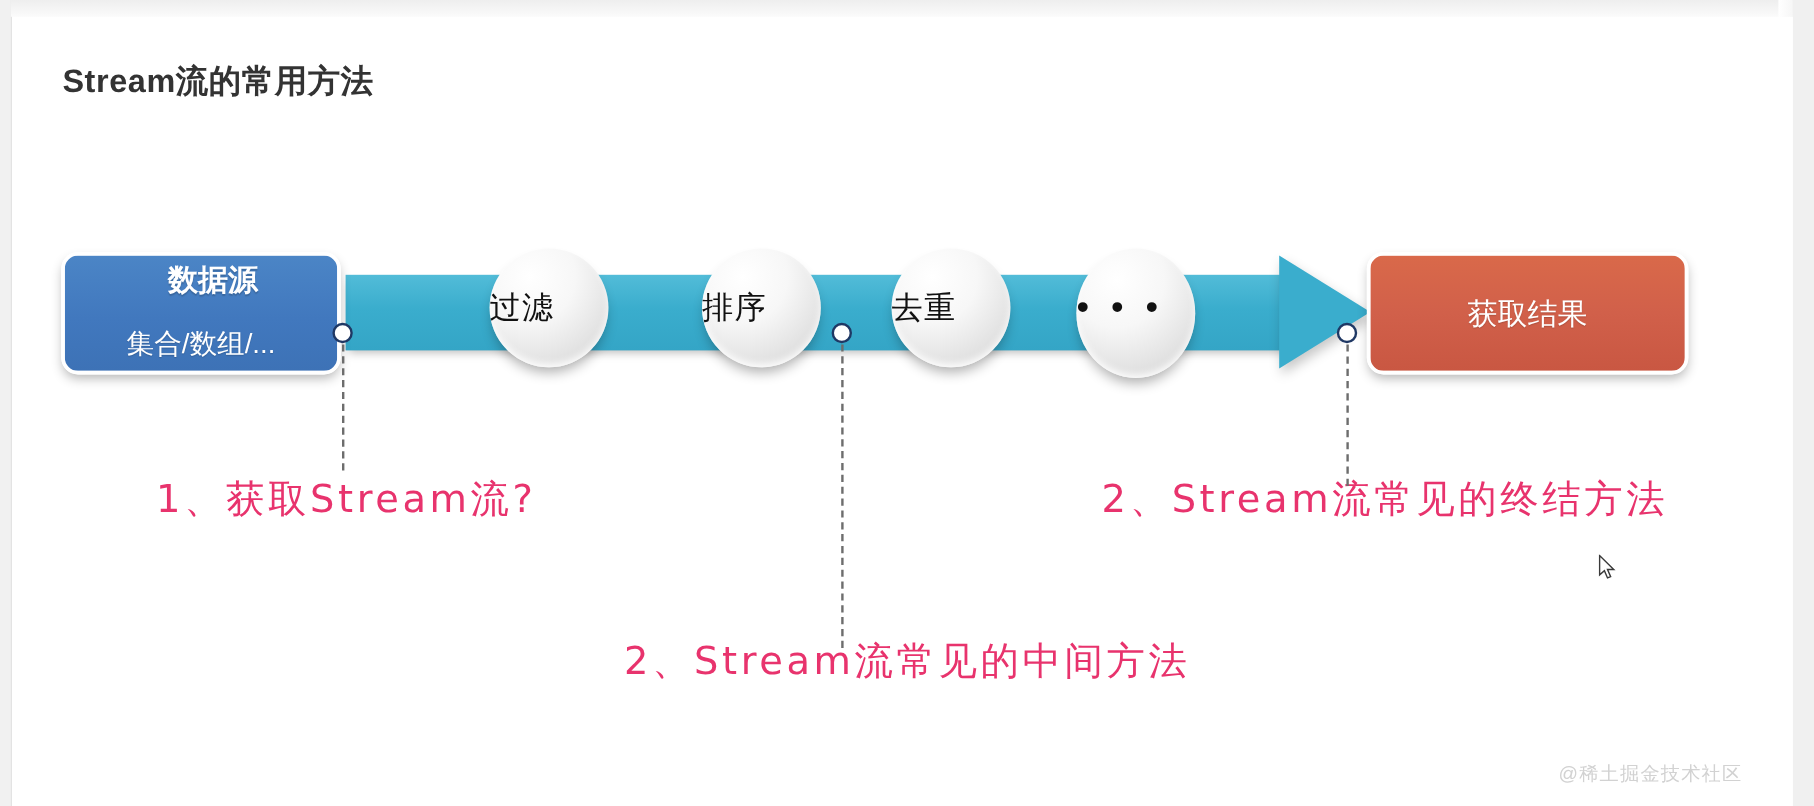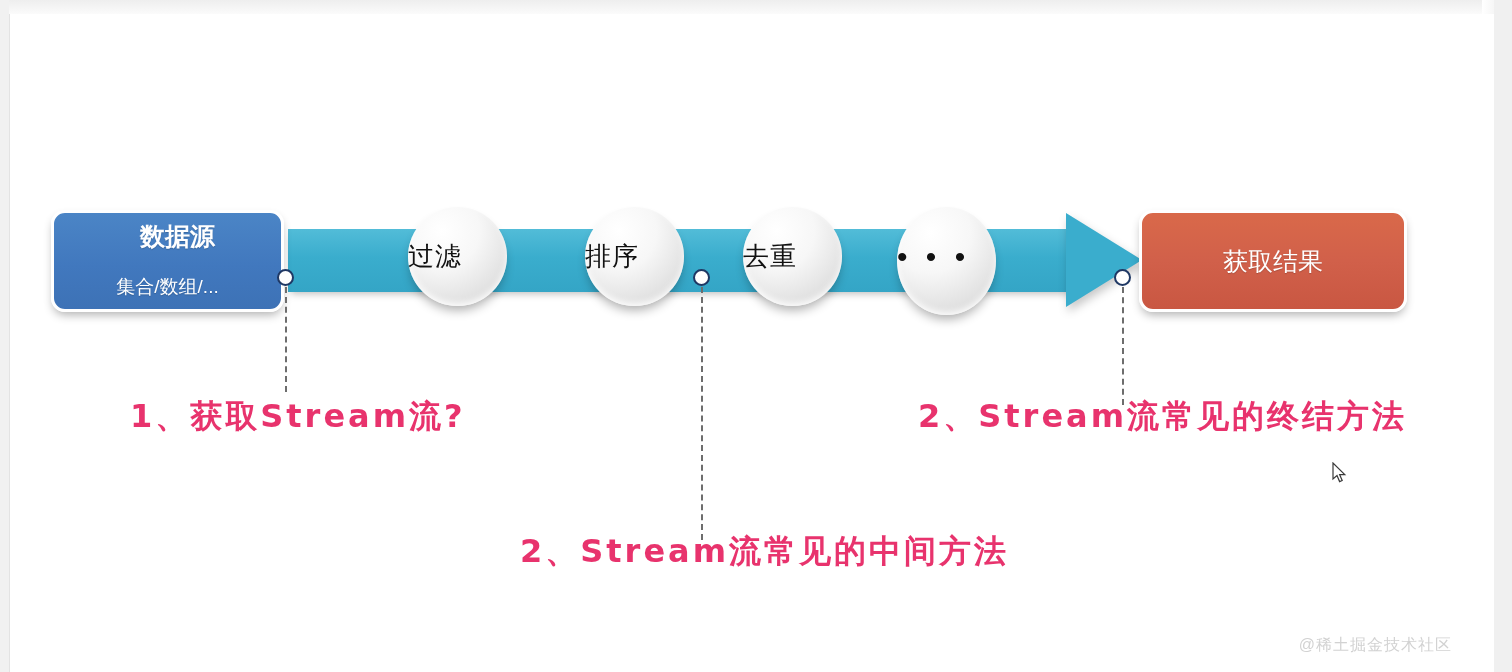--- a/index.html
+++ b/index.html
@@ -110,21 +110,21 @@
   }
   .box-source .main {
     font-size: 25px;
     font-weight: bold;
     color: #ffffff;
     line-height: 1.15;
     text-shadow: 0 1px 1px rgba(0,0,0,0.18);
     margin-left: 20px;
   }
   .box-source .sub {
-    font-size: 19px;
+    font-size: 23px;
     color: #ffffff;
     margin-top: 23px;
     text-shadow: 0 1px 1px rgba(0,0,0,0.18);
   }
 
   
   .box-result {
     left: 1129px;
     top: 196px;
     width: 268px;
@@ -179,21 +179,21 @@
   }
 
   
   .annot {
     position: absolute;
     color: #e8336d;
     font-size: 32px;
     letter-spacing: 3px;
     white-space: nowrap;
     font-family: "DejaVu Sans", sans-serif;
-    font-weight: 700;
+    font-weight: 400;
   }
 
   .watermark {
     position: absolute;
     right: 42px;
     bottom: 16px;
     font-size: 16px;
     color: #d2d2d2;
     letter-spacing: 1px;
     white-space: nowrap;
@@ -213,20 +213,21 @@
 
 <div class="screen">
 
   <div class="edge-left"></div>
   <div class="edge-top"></div>
   <div class="edge-right-inner"></div>
   <div class="edge-right"></div>
 
   <div class="slide">
 
+    <div class="page-title">Stream流的常用方法</div>
 
     <div class="band"></div>
     <div class="arrow-head"></div>
 
     <div class="box box-source">
       <div class="main">数据源</div>
       <div class="sub">集合/数组/...</div>
     </div>
 
     <div class="node n1">

